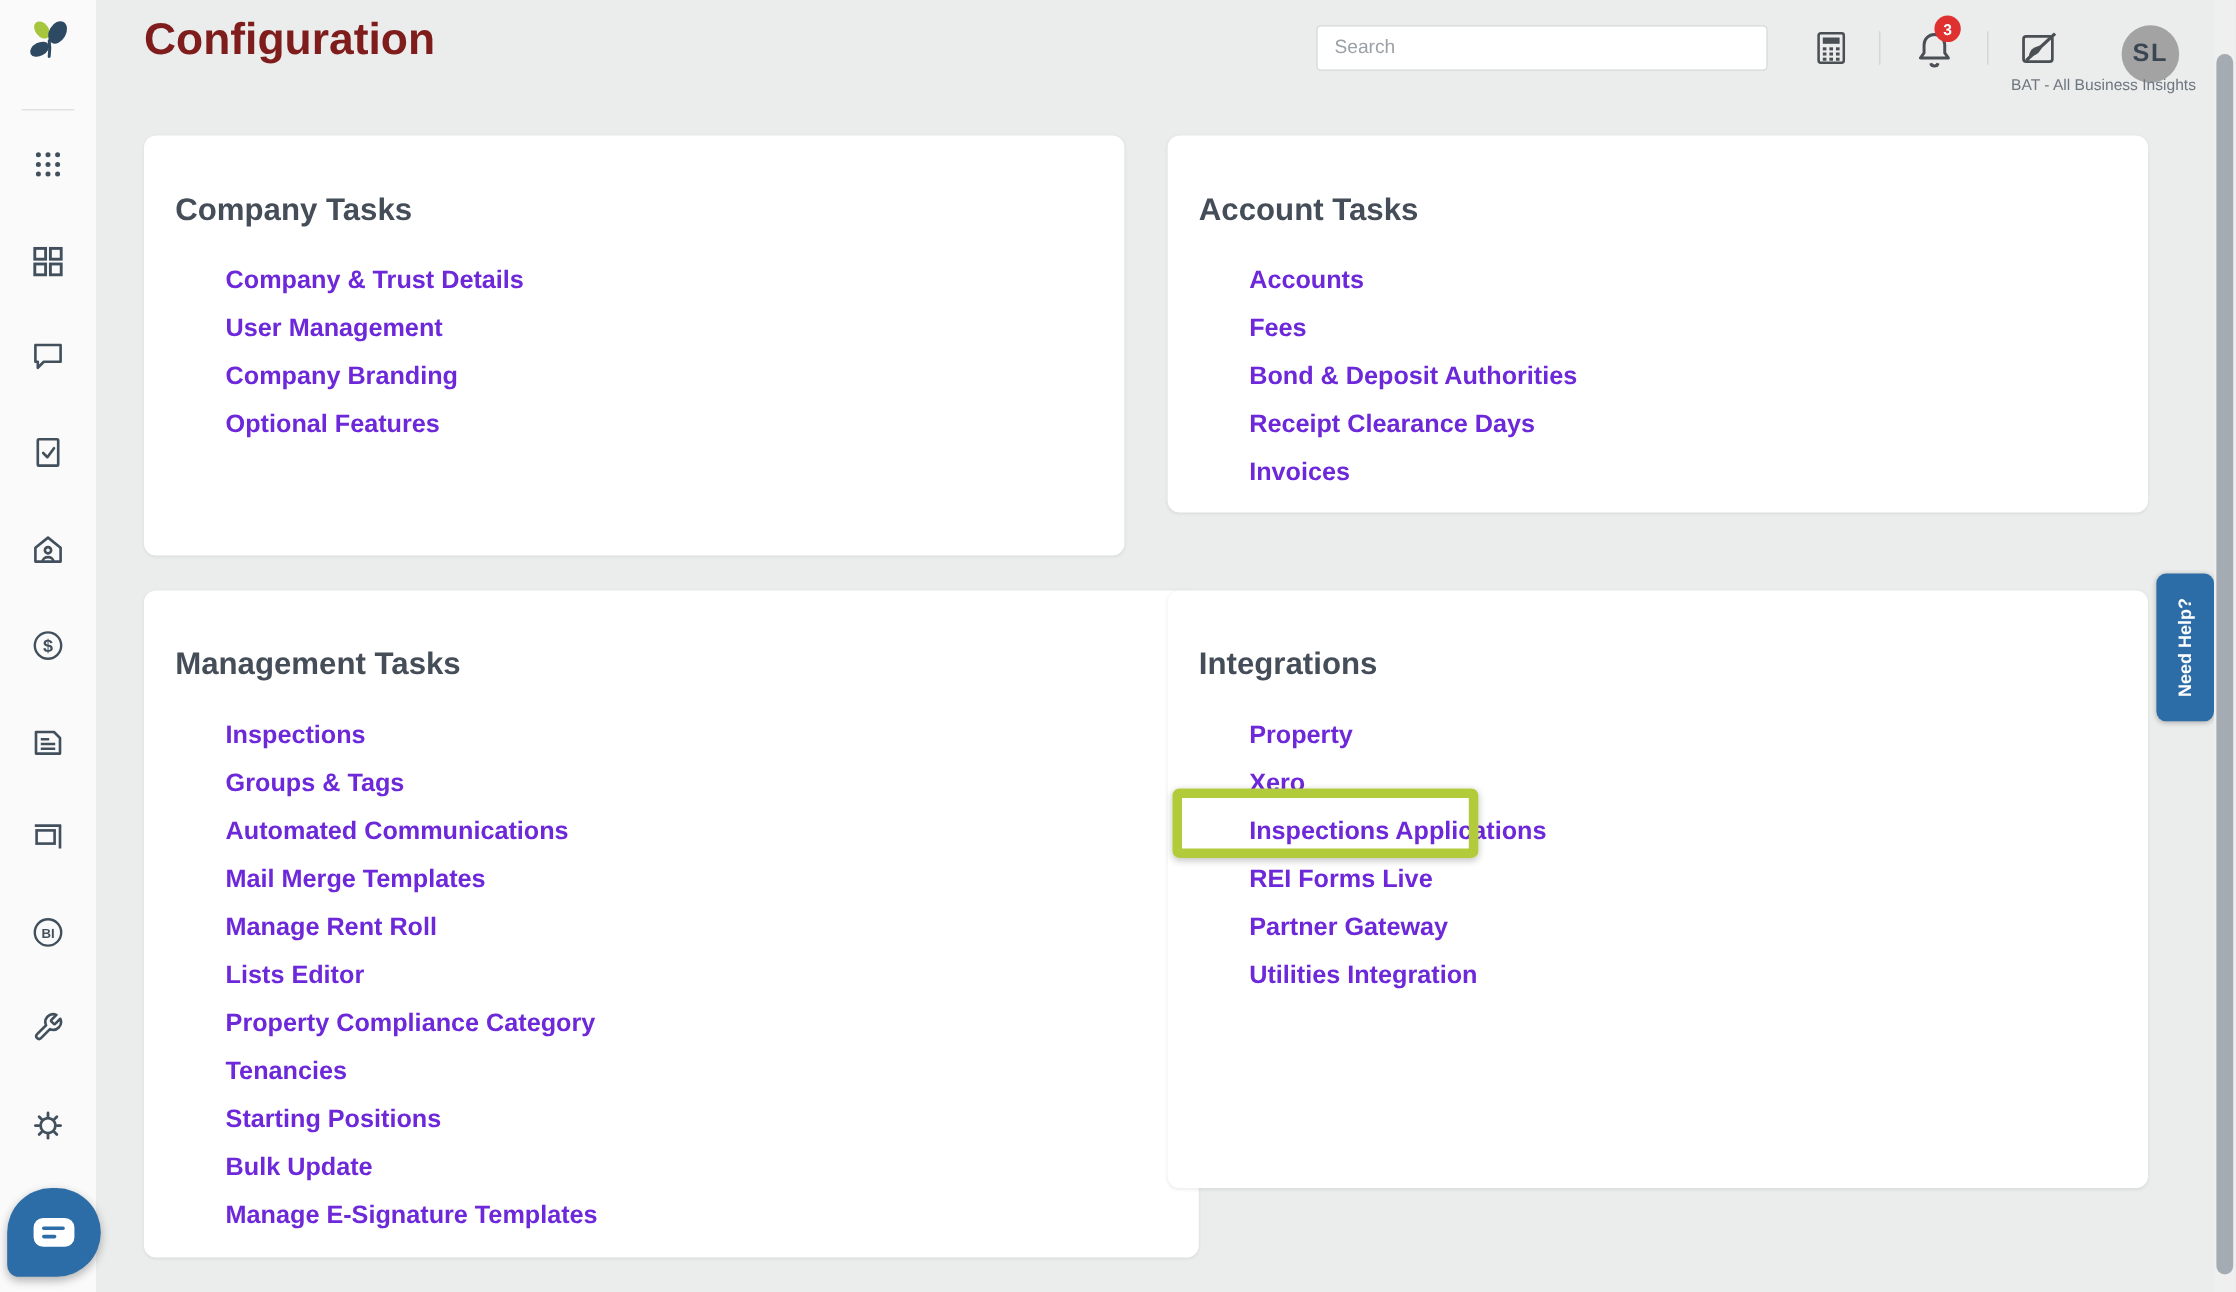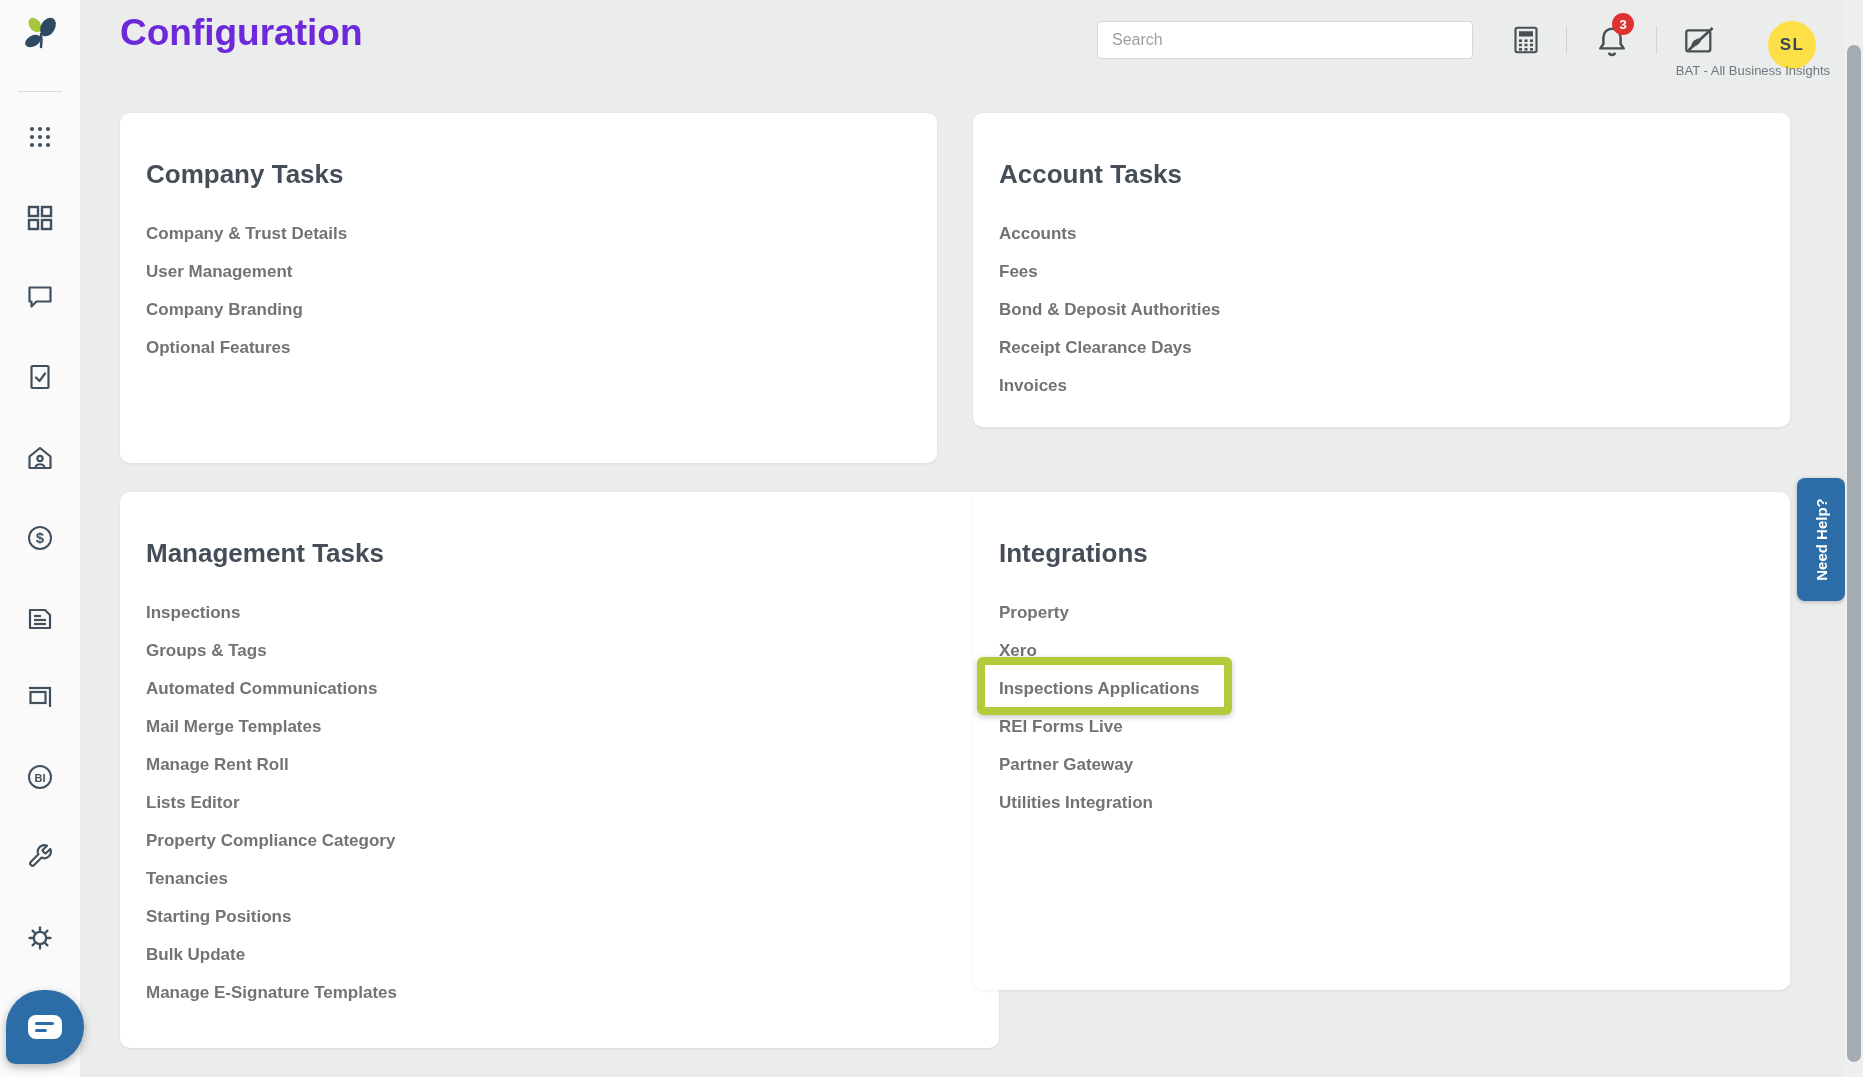--- a/index.html
+++ b/index.html
@@ -17,41 +17,41 @@
   .side-icon svg{width:26px;height:26px;display:block;}
   
   .chat-fab{position:absolute;left:6px;top:990px;width:78px;height:74px;background:#2d6da7;
     border-radius:38px 38px 38px 10px;box-shadow:0 3px 8px rgba(0,0,0,.3);cursor:pointer;
     display:flex;align-items:center;justify-content:center;}
   .chat-bubble{width:34px;height:24px;background:#fff;border-radius:8px;position:relative;}
   .chat-bubble .l1,.chat-bubble .l2{position:absolute;left:7px;height:3px;background:#2d6da7;border-radius:2px;}
   .chat-bubble .l1{top:7px;width:19px;}
   .chat-bubble .l2{top:14px;width:12px;}
   
-  .page-title{position:absolute;left:120px;top:12px;margin:0;font-size:37px;font-weight:700;color:#6d28d9;}
+  .page-title{position:absolute;left:120px;top:12px;margin:0;font-size:37px;font-weight:700;color:#7f1d1d;}
   .search-input{position:absolute;left:1097px;top:21px;width:376px;height:38px;box-sizing:border-box;
     background:#fff;border:1px solid #d4d6d8;border-radius:4px;padding:0 14px;font-size:16px;
     color:#3c4650;font-family:"Liberation Sans",sans-serif;outline:none;}
   .search-input::placeholder{color:#9ba1a7;}
   .hdr-icon{position:absolute;color:#4a4f54;cursor:pointer;}
   .hdr-icon svg{display:block;}
   .hdr-divider{position:absolute;top:26px;width:1px;height:28px;background:#cfd2d4;}
   .badge{position:absolute;left:1612px;top:13px;min-width:22px;height:22px;border-radius:11px;background:#e03131;
     color:#fff;font-size:13px;font-weight:700;display:flex;align-items:center;justify-content:center;z-index:3;}
-  .avatar{position:absolute;left:1768px;top:21px;width:48px;height:48px;border-radius:50%;background:#fde047;
-    display:flex;align-items:center;justify-content:center;font-size:17px;font-weight:700;color:#3a4652;
+  .avatar{position:absolute;left:1768px;top:21px;width:48px;height:48px;border-radius:50%;background:#a3a3a3;
+    display:flex;align-items:center;justify-content:center;font-size:21px;font-weight:700;color:#3a4652;
     letter-spacing:1.5px;cursor:pointer;}
   .account-label{position:absolute;left:1578px;top:63px;width:252px;text-align:right;font-size:13px;color:#6e7780;}
   
   .card{position:absolute;background:#ffffff;border-radius:10px;box-shadow:0 1px 3px rgba(0,0,0,.07);
     padding:44px 36px 0 26px;box-sizing:border-box;}
   .card-title{margin:0;font-size:26px;font-weight:700;color:#454e58;line-height:34px;}
   .card-links{list-style:none;margin:32px 0 0 0;padding:0;position:relative;z-index:1;}
   .card-links li{margin:0 0 16px 0;line-height:22px;}
-  .card-links a{color:#737373;font-size:17px;font-weight:600;text-decoration:none;cursor:pointer;}
+  .card-links a{color:#6d28d9;font-size:21px;font-weight:600;text-decoration:none;cursor:pointer;margin-left:42px;}
   #card-company{left:120px;top:113px;width:817px;height:350px;}
   #card-account{left:973px;top:113px;width:817px;height:314px;}
   #card-management{left:120px;top:492px;width:879px;height:556px;}
   #card-integrations{left:973px;top:492px;width:817px;height:498px;}
   
   .highlight-box{position:absolute;left:977px;top:657px;width:239px;height:42px;
     border:8px solid #b2cb3a;border-radius:6px;background:transparent;z-index:5;pointer-events:none;
     box-shadow:0 2px 6px rgba(0,0,0,.22);}
   
   .need-help{position:absolute;left:1797px;top:478px;width:48px;height:123px;background:#2d6da7;border-radius:8px;

